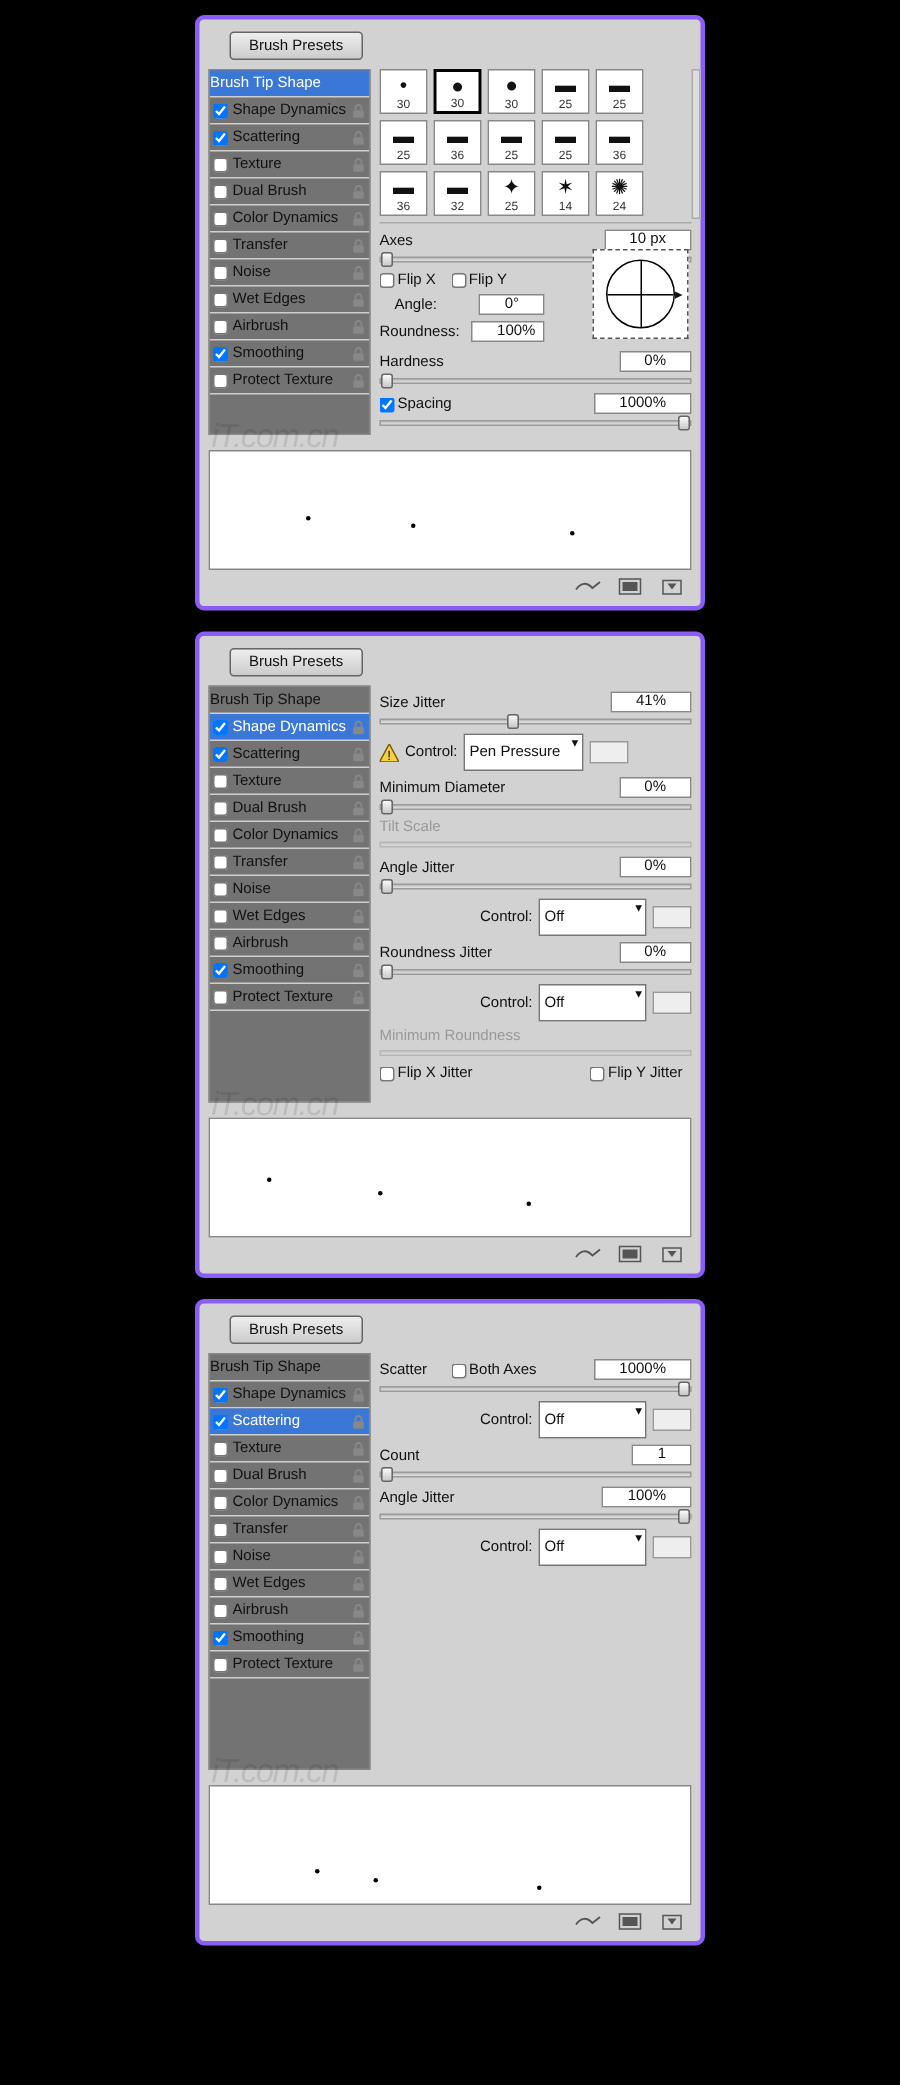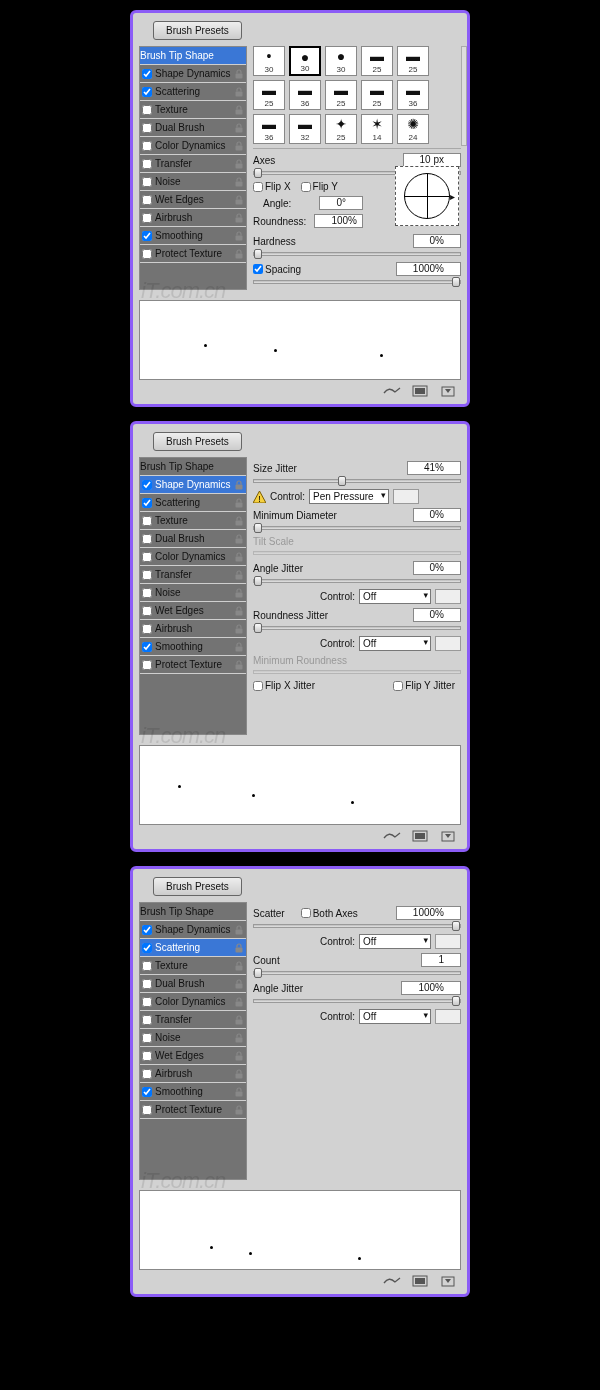--- a/index.html
+++ b/index.html
@@ -125,21 +125,21 @@
   }
   .slider .knob {
     position: absolute;
     top: -4px;
     width: 8px; height: 10px;
     background: linear-gradient(#fafafa, #c8c8c8);
     border: 1px solid #666;
     border-radius: 2px;
   }
   .chk-inline {
-    display: inline-flex; align-items: center;
+    display: inline-flex; align-items: flex-end;
     margin-right: 6px;
   }
   .chk-inline input { width: 10px; height: 10px; margin-right: 2px; }
   .angle-widget {
     position: absolute;
     right: 2px; top: 120px;
     width: 64px; height: 60px;
     background: #fff;
     border: 1px dashed #555;
     display: flex; align-items: center; justify-content: center;
@@ -148,21 +148,21 @@
     width: 46px; height: 46px;
     border: 1px solid #000;
     border-radius: 50%;
     position: relative;
   }
   .circle .hline { position: absolute; left: 0; right: 0; top: 50%; height: 1px; background: #000; }
   .circle .vline { position: absolute; top: 0; bottom: 0; left: 50%; width: 1px; background: #000; }
   .circle .arrow { position: absolute; right: -6px; top: 50%; transform: translateY(-50%); font-size: 10px; }
   .select {
     background: #fff; border: 1px solid #777;
-    height: 15px; min-width: 72px;
+    height: 25px; min-width: 72px;
     display: flex; align-items: center;
     padding: 0 14px 0 3px;
     position: relative;
     font-size: 10px;
   }
   .select::after {
     content: "▾"; position: absolute; right: 2px; top: 0;
     font-size: 9px;
   }
   .small-box {

